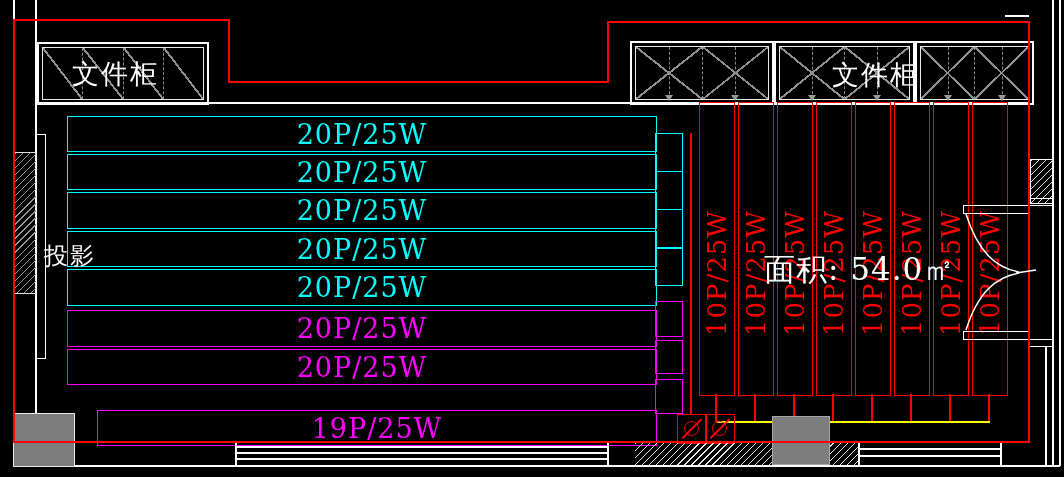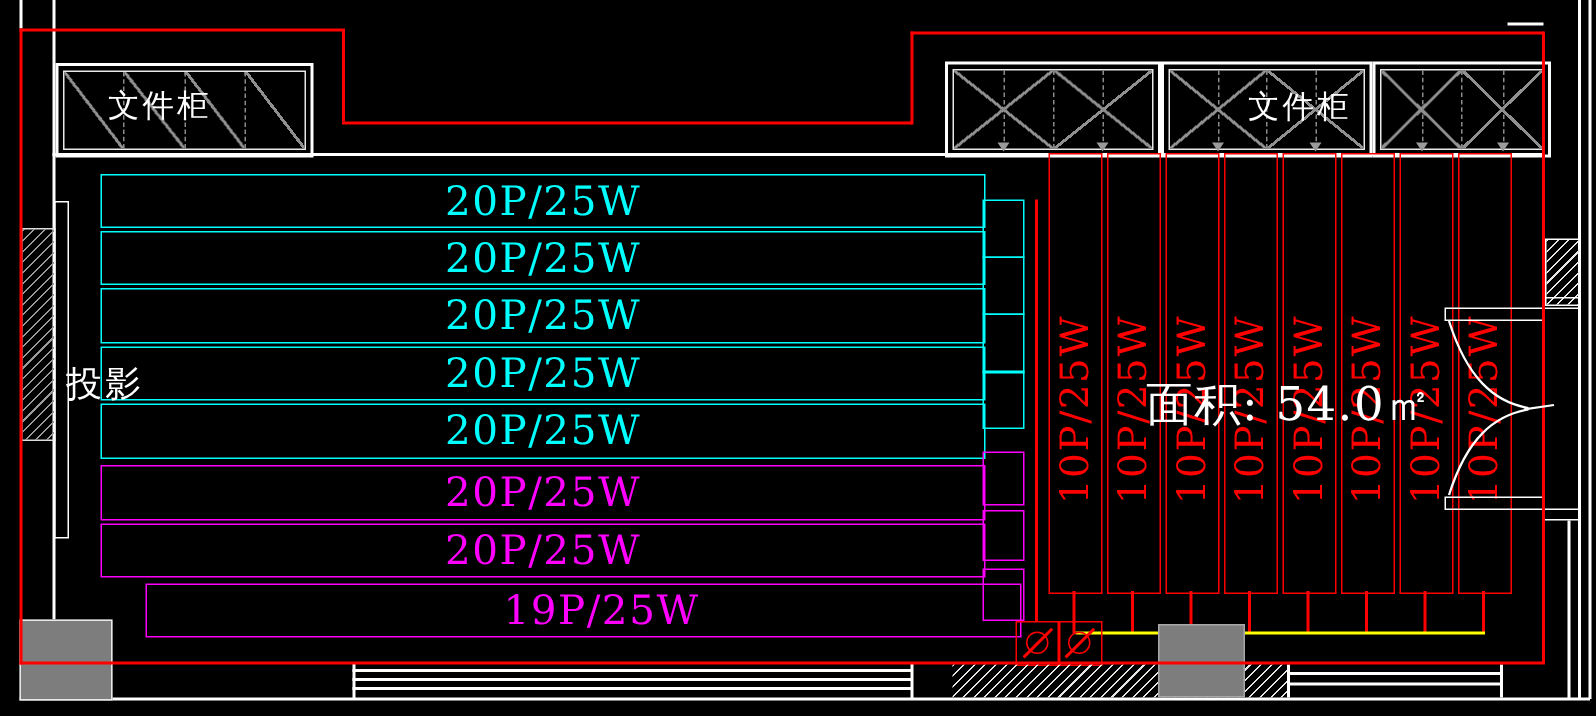--- a/index.html
+++ b/index.html
@@ -31,21 +31,21 @@
   .cell{position:relative;flex:1;border-right:1px dashed #8a8a8a;}
   .cell:last-child{border-right:none;}
   .cell.slash{background:linear-gradient(to top right,transparent calc(50% - 1px),
               #909090 calc(50% - 1px),#909090 calc(50% + 1px),transparent calc(50% + 1px));}
   .cell.xcross{background:
       linear-gradient(to top right,transparent calc(50% - 1px),#909090 calc(50% - 1px),#909090 calc(50% + 1px),transparent calc(50% + 1px)),
       linear-gradient(to bottom right,transparent calc(50% - 1px),#909090 calc(50% - 1px),#909090 calc(50% + 1px),transparent calc(50% + 1px));}
   .cell.xcross::before{content:"";position:absolute;left:50%;top:0;bottom:0;border-left:1px dashed #8a8a8a;}
   .cell.xcross::after{content:"";position:absolute;left:calc(50% - 4px);bottom:-2px;
       border-left:4px solid transparent;border-right:4px solid transparent;border-top:6px solid #9a9a9a;}
-  .cab-label{position:absolute;color:#ffffff;font-size:21px;letter-spacing:2px;white-space:nowrap;z-index:30;}
+  .cab-label{position:absolute;color:#ffffff;font-size:27px;letter-spacing:2px;white-space:nowrap;z-index:30;}
   
   .hatch{background:repeating-linear-gradient(135deg,#e6e6e6 0 1px,transparent 1px 5px);}
   .hatch-gray{background:repeating-linear-gradient(135deg,#9a9a9a 0 1px,transparent 1px 5px);}
   .grayfill{background:#7d7d7d;}
   
   .outlet{position:absolute;width:28px;height:28px;border:1.5px solid #ff0000;}
   .outlet .circ{position:absolute;left:6px;top:6px;width:13px;height:13px;border:1.5px solid #ff0000;border-radius:50%;}
   .outlet .slashline{position:absolute;left:13px;top:0px;width:1.5px;height:27px;background:#ff0000;transform:rotate(45deg);}
   .room-text{position:absolute;color:#ffffff;white-space:nowrap;z-index:5;}
   svg.overlay{position:absolute;left:0;top:0;pointer-events:none;z-index:25;}
@@ -122,21 +122,21 @@
     </div>
   <div class="row-box cyan" style="left:67px;top:269px;width:588px;height:35px;">
       <span>20P/25W</span>
     </div>
   <div class="row-box mag" style="left:67px;top:310px;width:588px;height:35px;">
       <span>20P/25W</span>
     </div>
   <div class="row-box mag" style="left:67px;top:349px;width:588px;height:34px;">
       <span>20P/25W</span>
     </div>
-  <div class="row-box mag" style="left:97px;top:389px;width:558px;height:34px;padding-left:24px;">
+  <div class="row-box mag" style="left:97px;top:410px;width:558px;height:34px;">
       <span>19P/25W</span>
     </div>
 
   <div class="tab cyan" style="left:655px;top:133px;height:37px;"></div>
   <div class="tab cyan" style="left:655px;top:171px;height:37px;"></div>
   <div class="tab cyan" style="left:655px;top:209px;height:38px;"></div>
   <div class="tab cyan" style="left:655px;top:247px;height:37px;"></div>
   <div class="tab mag" style="left:655px;top:301px;height:34px;"></div>
   <div class="tab mag" style="left:655px;top:340px;height:32px;"></div>
   <div class="tab mag" style="left:655px;top:379px;height:33px;"></div>

